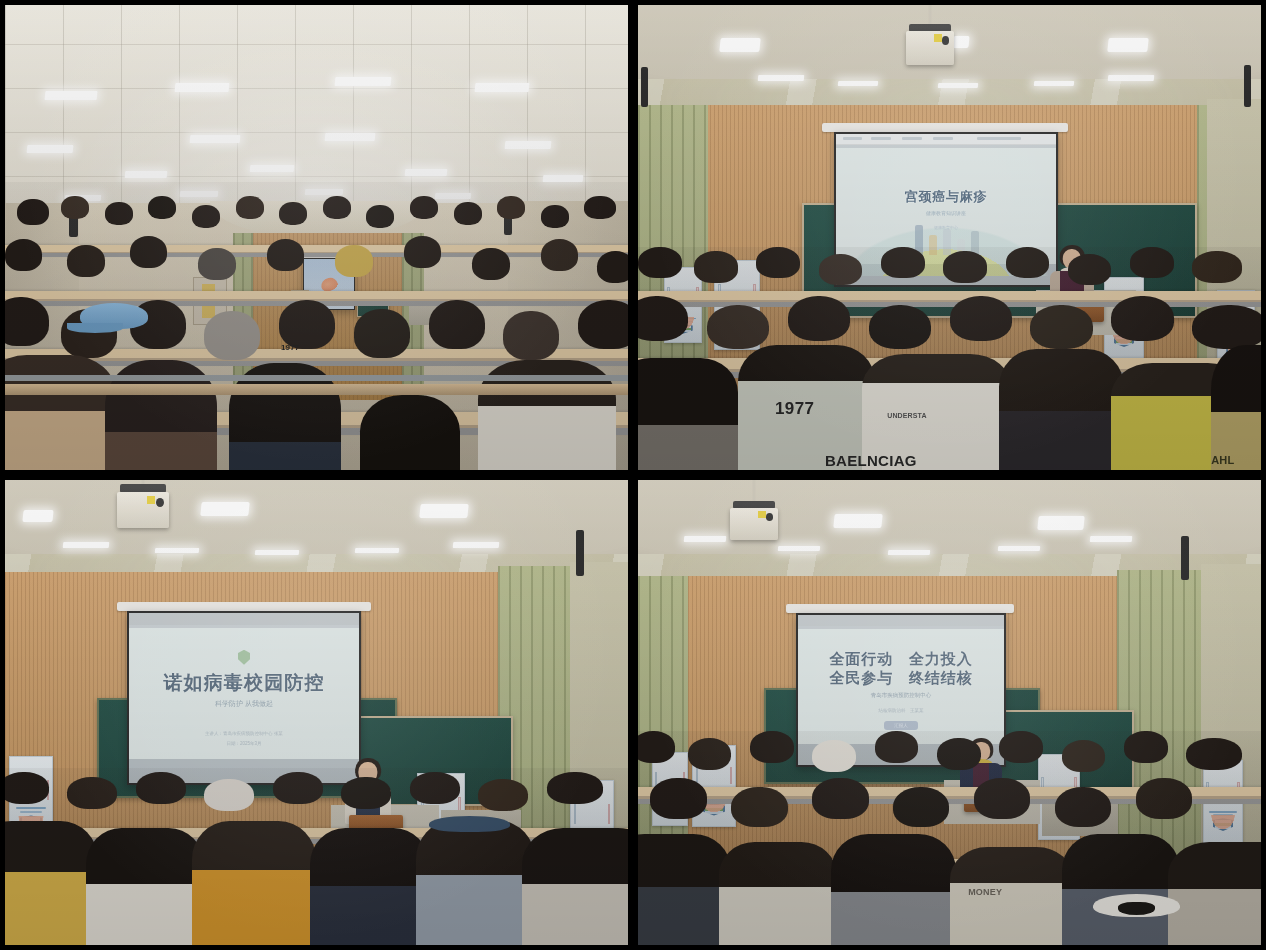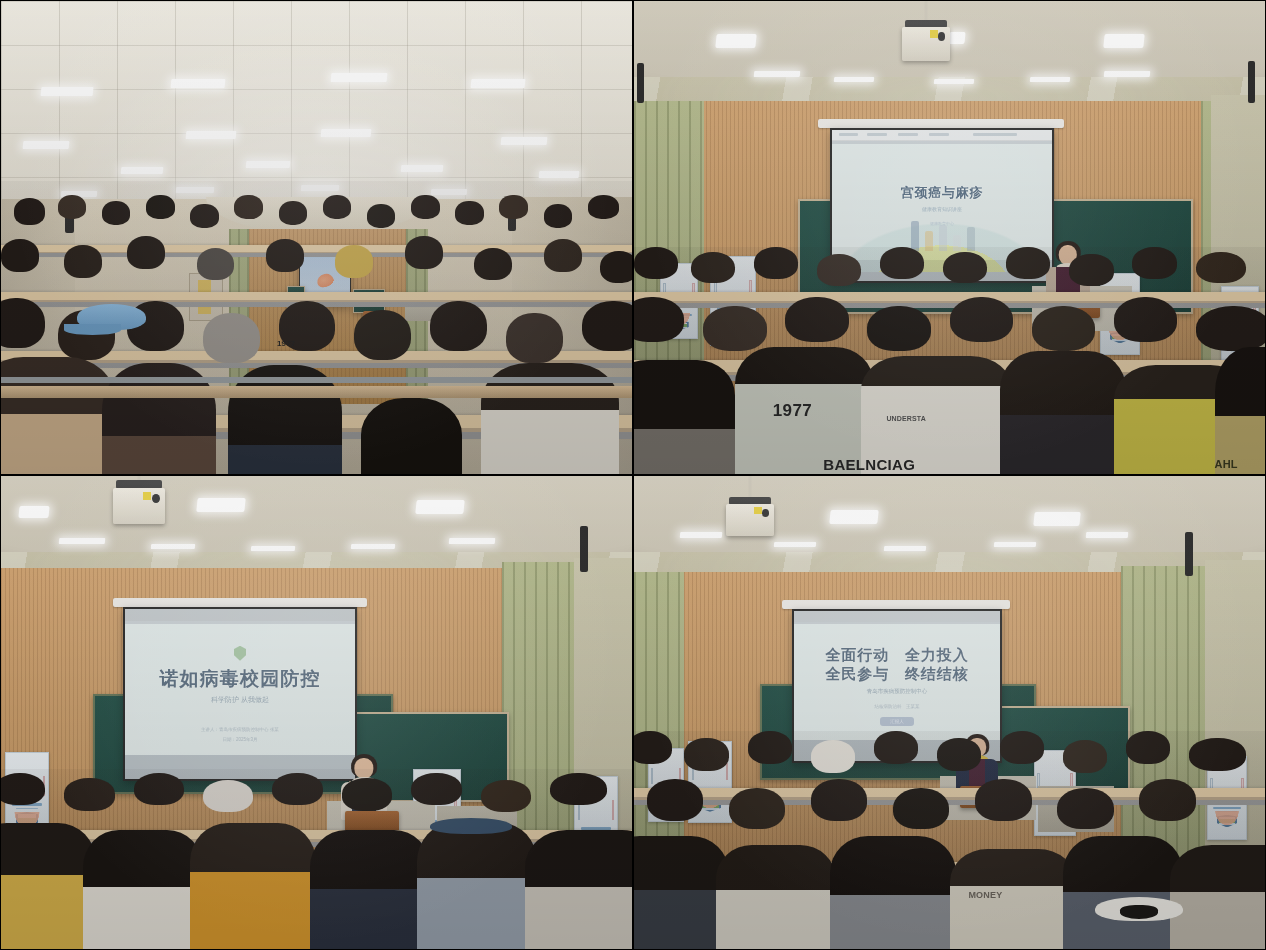--- a/index.html
+++ b/index.html
@@ -13,21 +13,21 @@
   .collage{
     width:1266px; height:950px;
     display:grid;
     grid-template-columns:633px 633px;
     grid-template-rows:475px 475px;
     background:#ffffff;
   }
   .panel{
     position:relative;
     overflow:hidden;
-    border:1px solid #000000;
+    border:5px solid #000000;
   }
 
   
   .room{ position:absolute; inset:0; background:#e9e4d8; }
 
   
   .ceiling-tiled{
     position:absolute; left:0; right:0; top:0; height:56%;
     background:
       repeating-linear-gradient(90deg, rgba(150,145,132,.30) 0 1px, transparent 1px 58px),

